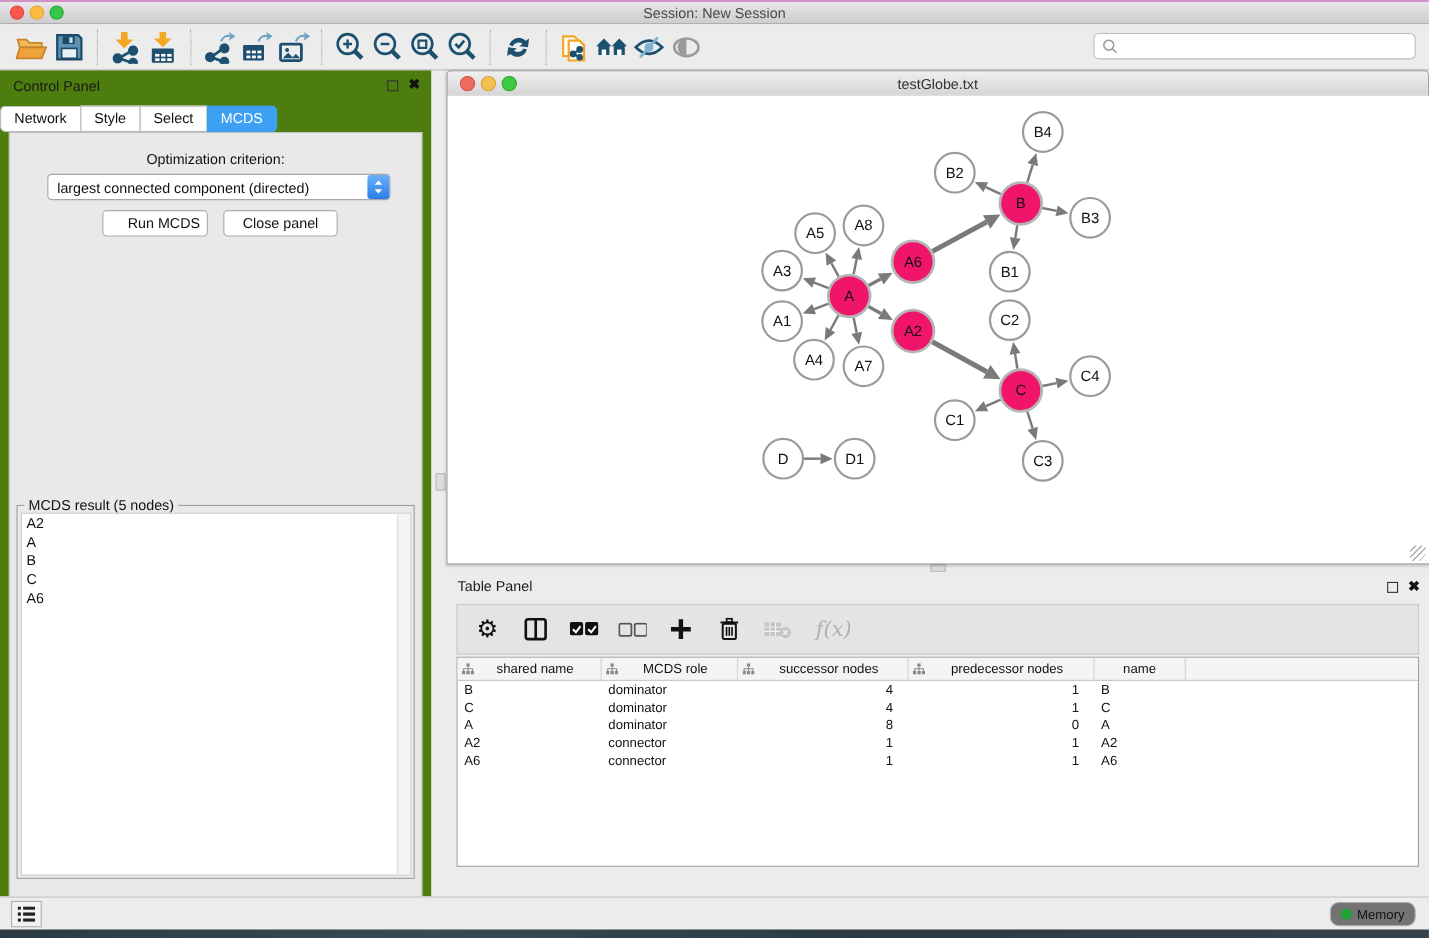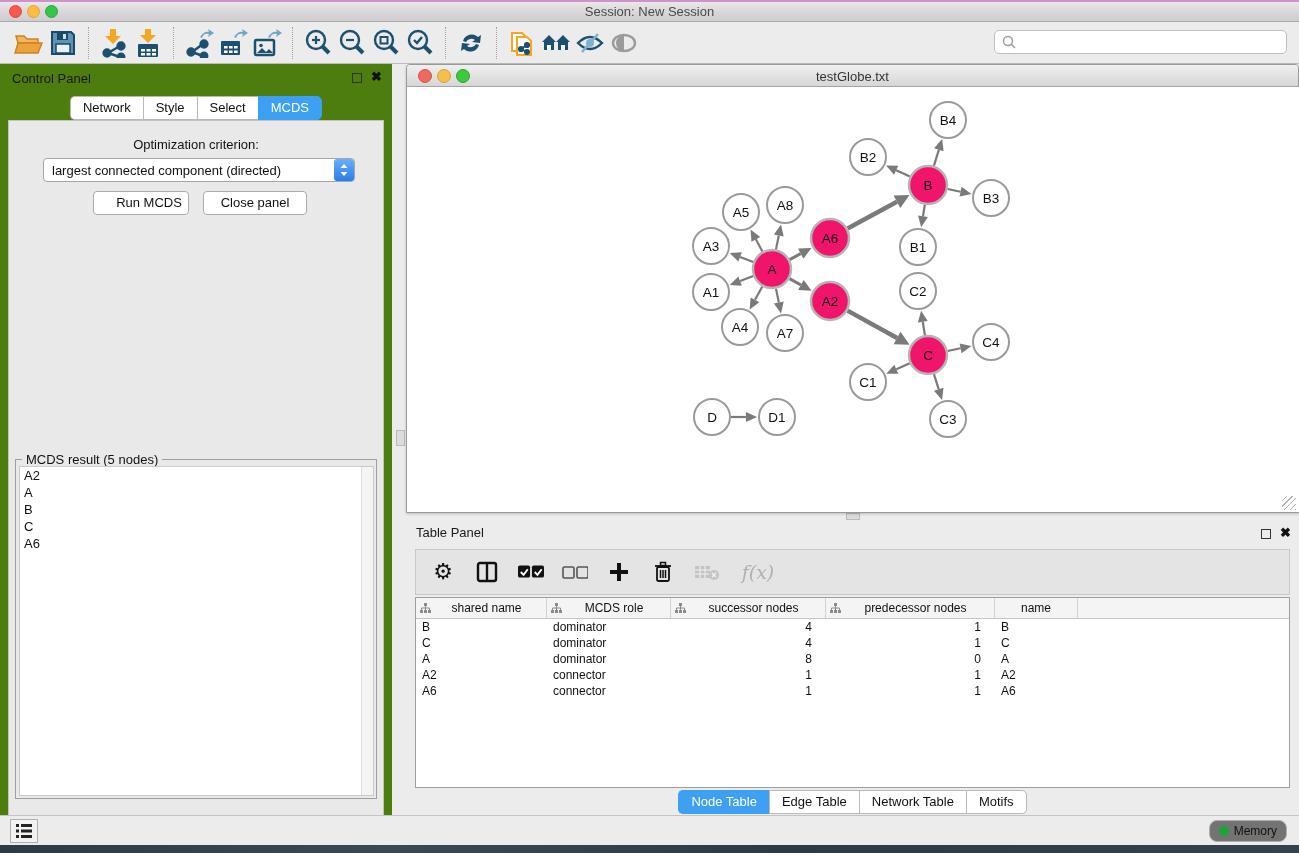--- a/index.html
+++ b/index.html
@@ -28,21 +28,21 @@
     font-family:"Liberation Sans",sans-serif; background:transparent; }
 
   
   #control-panel { position:absolute; left:0; top:64px; width:392px; height:751px; background:#4d7c0f; }
   #cp-header { position:absolute; left:0; top:0; width:100%; height:26px; }
   #cp-title { position:absolute; left:12px; top:7px; font-size:13px; color:#1a1a1a; }
   .panel-float { position:absolute; top:9px; width:10px; height:10px; border:1.5px solid #333; }
   .panel-close { position:absolute; top:6px; font-size:13px; color:#111; font-weight:bold; line-height:14px; }
   #cp-header .panel-float { right:30px; }
   #cp-header .panel-close { right:10px; }
-  #cp-tabs { position:absolute; left:0; top:32px; width:100%; display:flex; justify-content:center; }
+  #cp-tabs { position:absolute; left:0; top:32px; width:100%; display:flex; }
   .tab { font-size:13px; padding:3px 12px 4px 12px; background:#fff; border:1px solid #b9b9b9;
     border-right:none; color:#111; }
   .tab:first-child { border-top-left-radius:5px; border-bottom-left-radius:5px; }
   .tab:last-child { border-right:1px solid #b9b9b9; border-top-right-radius:5px; border-bottom-right-radius:5px; }
   .tab.active { background:#3da0f2; color:#fff; border-color:#3da0f2; }
   #cp-content { position:absolute; left:8px; top:56px; width:376px; height:826px;
     background:#e9e9e9; border:1px solid #c2c2c2; }
   #opt-label { position:absolute; left:0; top:16px; width:100%; text-align:center; font-size:13px; color:#111; }
   #criterion-select { position:absolute; left:34px; top:37px; width:312px; height:24px;
     background:#fff; border:1px solid #a6a6a6; border-radius:4px; display:flex; align-items:center; }
@@ -622,26 +622,20 @@
         <div class="t-row">
           <div class="cell">A6</div>
           <div class="cell">connector</div>
           <div class="cell num">1</div>
           <div class="cell num">1</div>
           <div class="cell">A6</div>
           <div class="cell"></div>
         </div>
       </div>
   </div>
-  <div id="tp-tabs">
-      <div class="tab active">Node Table</div>
-      <div class="tab">Edge Table</div>
-      <div class="tab">Network Table</div>
-      <div class="tab">Motifs</div>
-    </div>
 </div>
 
 <div id="status-bar">
   <div id="grid-mode-btn">
     <svg width="16" height="14" viewBox="0 0 16 14">
       <g fill="#222">
         <rect x="0" y="0" width="3" height="3"></rect>
           <rect x="5" y="0" width="11" height="3"></rect>
         <rect x="0" y="5.5" width="3" height="3"></rect>
           <rect x="5" y="5.5" width="11" height="3"></rect>

